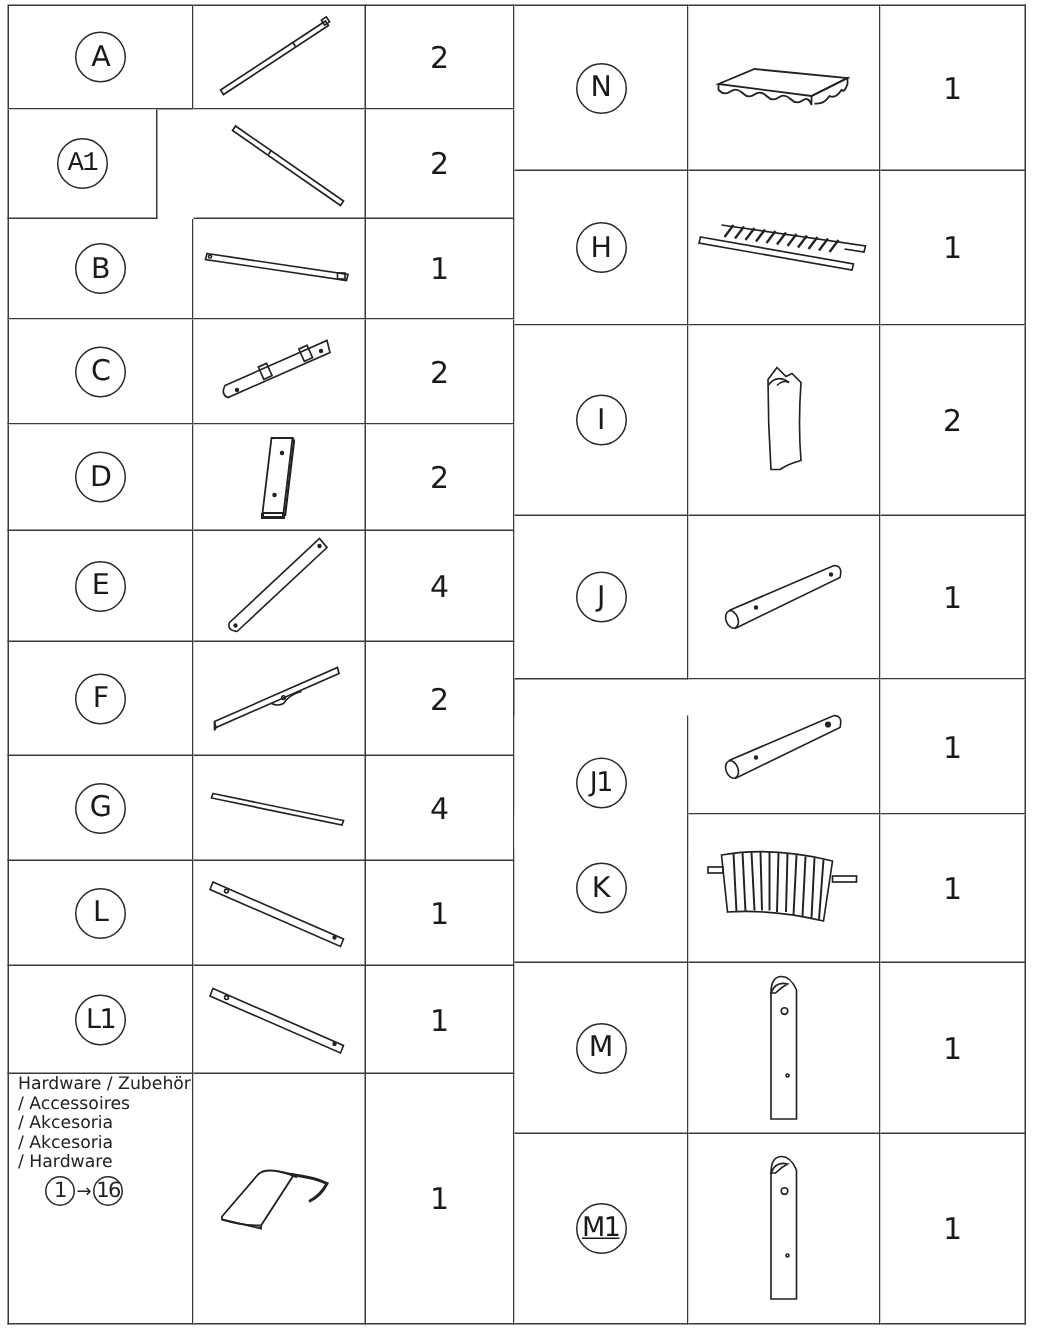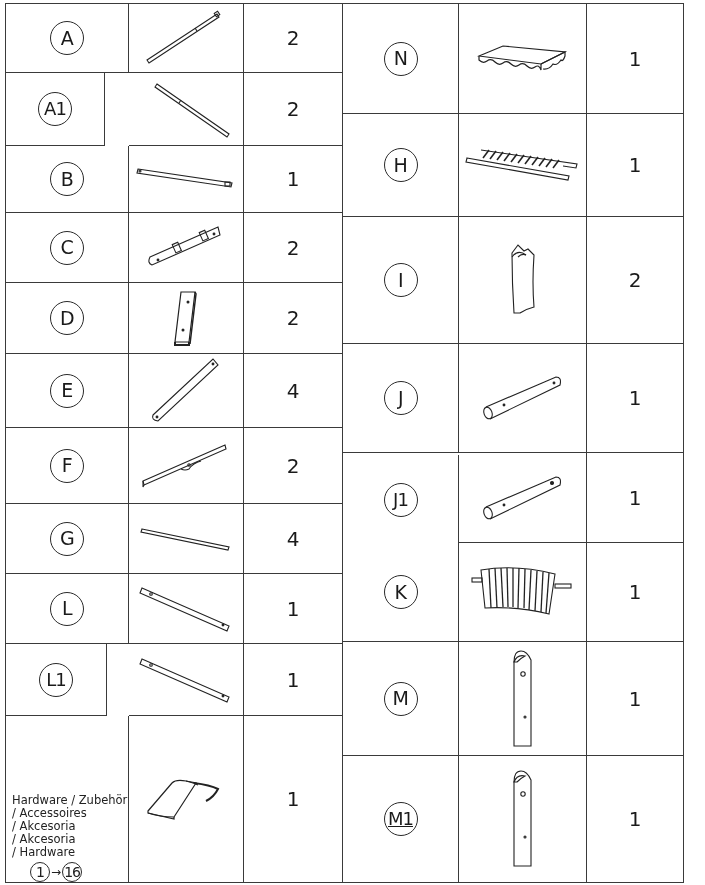--- a/index.html
+++ b/index.html
@@ -8,21 +8,21 @@
   .tbl { position:absolute; }
   .cell { position:absolute; box-sizing:border-box; border:1.5px solid #3a3a3a;
           display:flex; align-items:center; justify-content:center; background:#fff; }
   .cell.nl { border-left:none; }
   .cell.nt { border-top:none; }
   .badge { width:34px; height:34px; border:1.3px solid #2a2a2a; border-radius:50%;
            box-sizing:border-box; display:flex; align-items:center; justify-content:center;
            font-size:19px; letter-spacing:-0.5px; line-height:1; }
   .badge.two { font-size:18px; letter-spacing:-1px; }
   .qty { font-size:20px; }
-  .hw { flex-direction:column; align-items:flex-start; justify-content:flex-end;
+  .hw { flex-direction:column; align-items:flex-start; justify-content:flex-start;
         padding-left:6px; font-size:11.5px; line-height:13px; color:#222; }
   .hw .range { display:flex; align-items:center; margin:3px 0 0 18px; font-size:14px; }
   .small-badge { width:20px; height:20px; border:1.1px solid #2a2a2a; border-radius:50%;
                  box-sizing:border-box; display:flex; align-items:center; justify-content:center;
                  font-size:14px; letter-spacing:-1px; }
   .arrow { font-size:12px; margin:0 1px; }
   svg { display:block; }
 </style>
 </head>
 <body>
@@ -38,21 +38,21 @@
         <path d="M6 52 L76 6 L78 9 L8 55 Z"></path>
         <line x1="54" y1="20" x2="56" y2="23"></line>
         <rect x="74" y="4" width="4" height="4" transform="rotate(-33 76 6)"></rect>
       </g>
     </svg>
   </div>
   <div class="cell nl" style="left:244px;top:3px;width:99px;height:70px;">
     <span class="qty">2</span>
   </div>
 
-  <div class="cell nt" style="left:5px;top:73px;width:100px;height:73px;">
+  <div class="cell nt" style="left:5px;top:73px;width:100px;height:73px;font-family:Liberation Mono, monospace;">
     <div class="badge two">A1</div>
   </div>
   <div class="cell nl nt" style="left:129px;top:73px;width:115px;height:73px;">
     <svg width="90" height="62" viewBox="0 0 90 62">
       <g fill="none" stroke="#222" stroke-width="1.1">
         <path d="M16 6 L88 56 L86 59 L14 9 Z"></path>
         <line x1="40" y1="22" x2="38" y2="25"></line>
       </g>
     </svg>
   </div>
@@ -168,21 +168,21 @@
         <path d="M3 4 L90 42 L88 47 L1 9 Z"></path>
         <circle cx="12" cy="10" r="1.3"></circle>
         <circle cx="84" cy="41" r="0.9" fill="#222"></circle>
       </g>
     </svg>
   </div>
   <div class="cell nl nt" style="left:244px;top:574px;width:99px;height:70px;">
     <span class="qty">1</span>
   </div>
 
-  <div class="cell nt" style="left:5px;top:644px;width:102px;height:72px;">
+  <div class="cell nt" style="left:5px;top:644px;width:124px;height:72px;">
     <div class="badge two">L1</div>
   </div>
   <div class="cell nl nt" style="left:129px;top:644px;width:115px;height:72px;">
     <svg width="94" height="50" viewBox="0 0 94 50">
       <g fill="none" stroke="#222" stroke-width="1.1">
         <path d="M3 4 L90 42 L88 47 L1 9 Z"></path>
         <circle cx="12" cy="10" r="1.3"></circle>
         <circle cx="84" cy="41" r="0.9" fill="#222"></circle>
       </g>
     </svg>
@@ -290,21 +290,21 @@
         <path d="M6 34 L76 4 Q82 4 80 12 L10 46"></path>
         <circle cx="24" cy="32" r="0.9" fill="#222"></circle>
         <circle cx="74" cy="10" r="0.9" fill="#222"></circle>
       </g>
     </svg>
   </div>
   <div class="cell nl nt" style="left:587px;top:344px;width:97px;height:109px;">
     <span class="qty">1</span>
   </div>
 
-  <div class="cell nl nt" style="left:343px;top:455px;width:116px;height:90px;">
+  <div class="cell nl nt" style="left:343px;top:477px;width:116px;height:90px;">
     <div class="badge two">J1</div>
   </div>
   <div class="cell nl nt" style="left:459px;top:453px;width:128px;height:90px;">
     <svg width="86" height="50" viewBox="0 0 86 50">
       <g fill="none" stroke="#222" stroke-width="1.1">
         <ellipse cx="8" cy="40" rx="4" ry="6" transform="rotate(-20 8 40)"></ellipse>
         <path d="M6 34 L76 4 Q82 4 80 12 L10 46"></path>
         <circle cx="24" cy="32" r="0.9" fill="#222"></circle>
         <circle cx="72" cy="10" r="1.5" fill="#222"></circle>
       </g>

